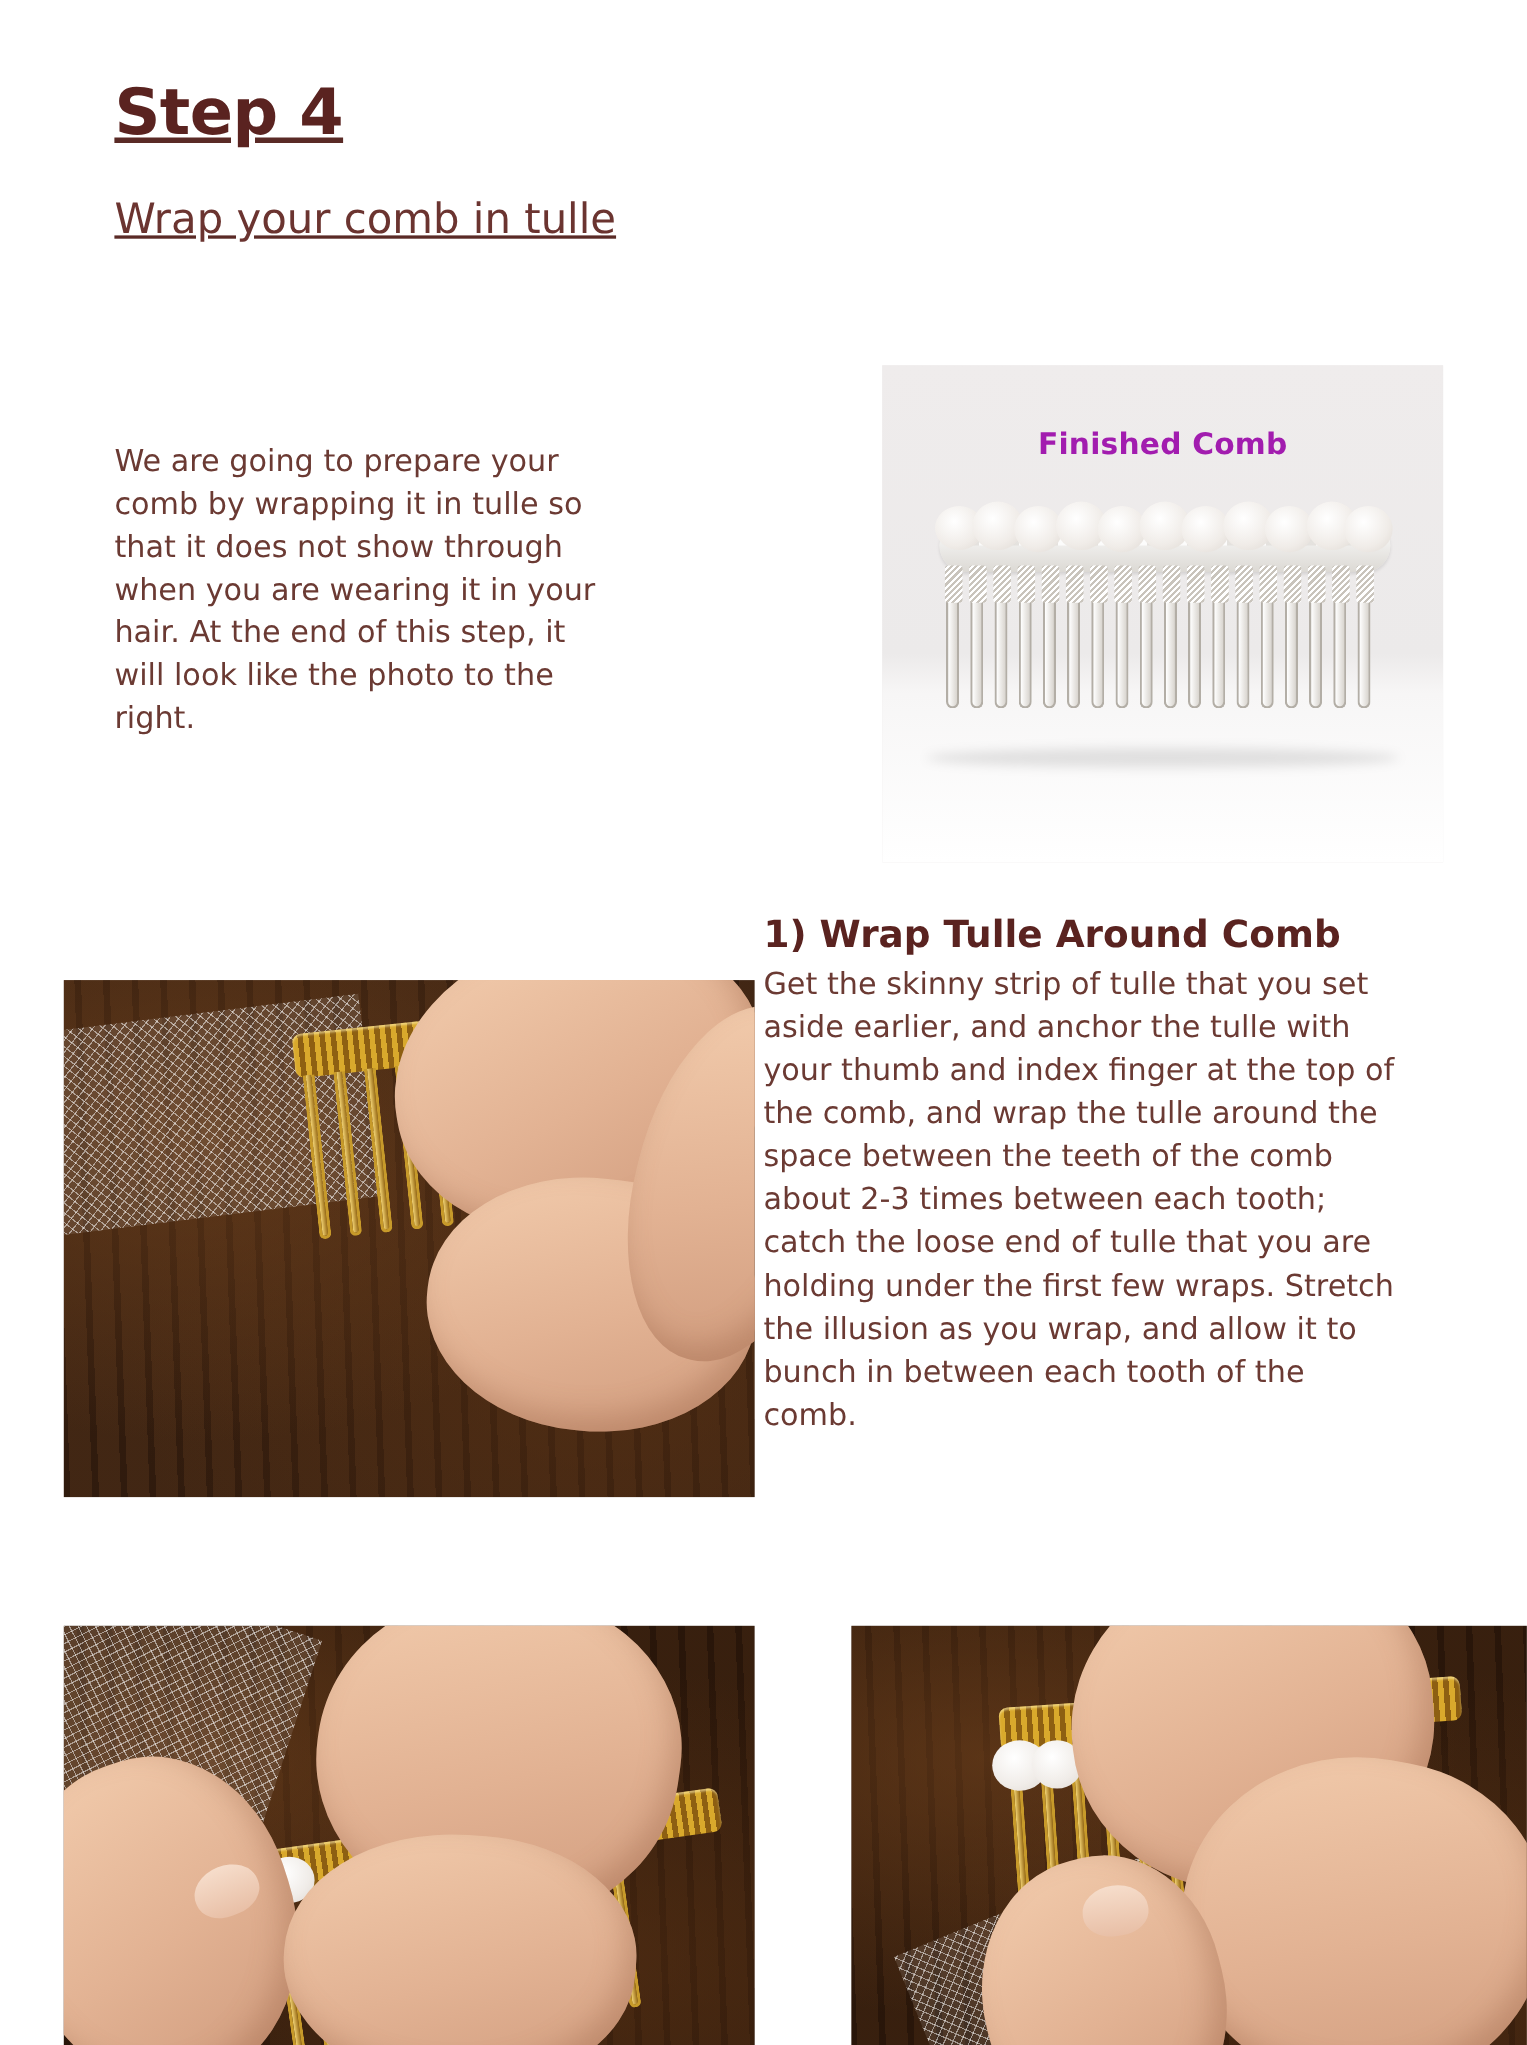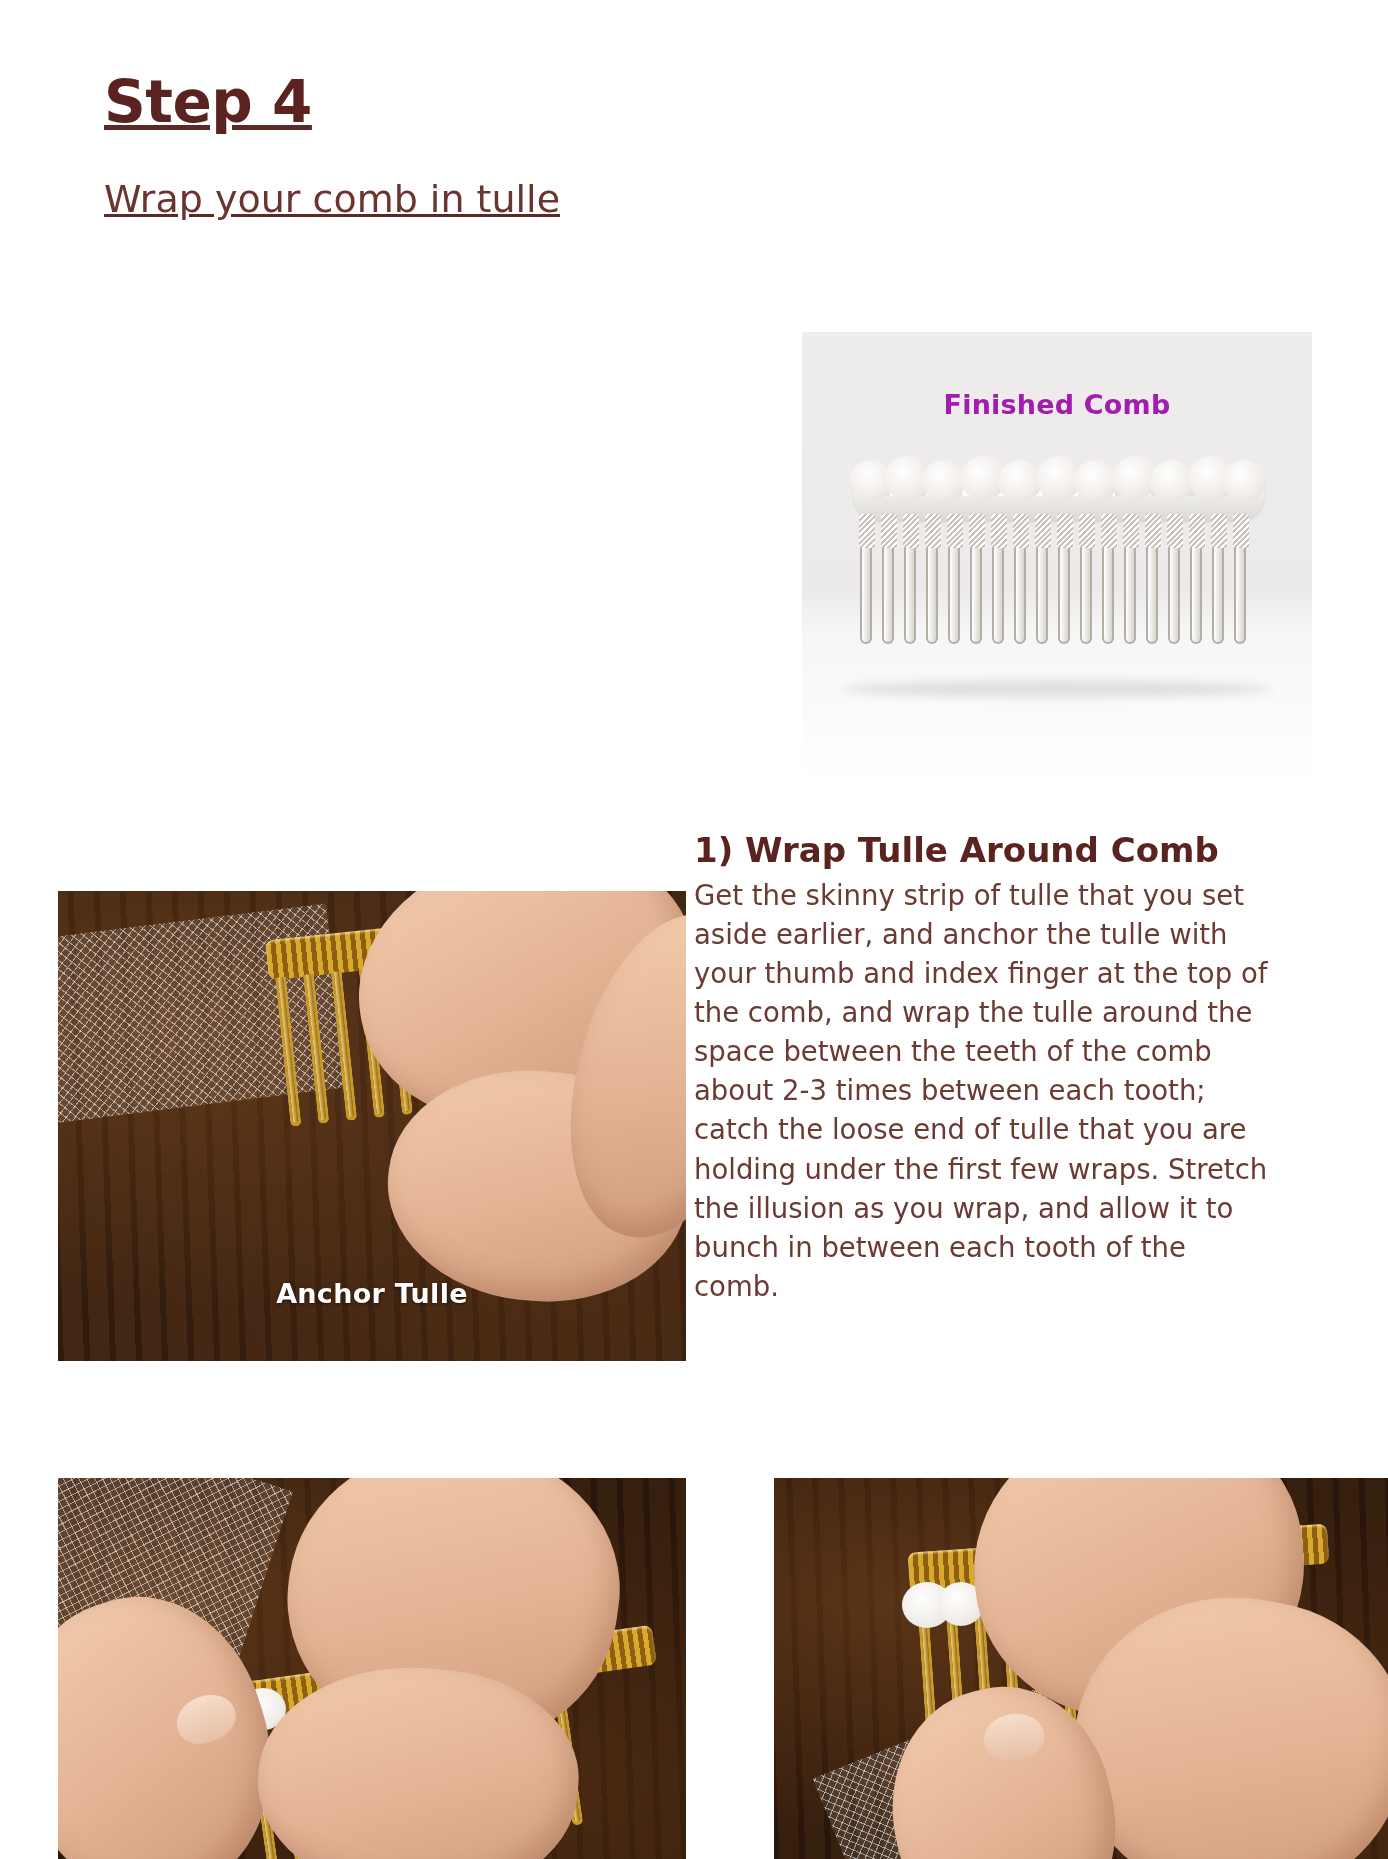--- a/index.html
+++ b/index.html
@@ -309,20 +309,21 @@
 </head>
 <body>
 
 <div class="page">
 
   <div class="header">
     <h1 class="step-title">Step 4</h1>
     <h2 class="step-subtitle">Wrap your comb in tulle</h2>
   </div>
 
+  <p class="intro-text">We are going to prepare your comb by wrapping it in tulle so that it does not show through when you are wearing it in your hair. At the end of this step, it will look like the photo to the right.</p>
 
   <figure class="finished-figure">
     <div class="comb-stage">
       <div class="comb-wrap">
         <div class="comb-spine"></div>
         <div class="tooth" style="left:10px">
             <div class="twist"></div>
           </div>
         <div class="tooth" style="left:32px">
             <div class="twist"></div>
@@ -409,21 +410,20 @@
       <div class="gold-tooth" style="left:230px"></div>
       <div class="gold-tooth" style="left:258px"></div>
       <div class="gold-tooth" style="left:286px"></div>
       <div class="gold-tooth" style="left:314px"></div>
       <div class="gold-tooth" style="left:342px"></div>
       <div class="gold-tooth" style="left:370px"></div>
     </div>
     <div class="hand h1"></div>
     <div class="hand h2"></div>
     <div class="hand h3"></div>
-    <figcaption class="anchor-caption">Anchor Tulle</figcaption>
   </figure>
 
   <section class="instruction">
     <h3>1) Wrap Tulle Around Comb</h3>
     <p>Get the skinny strip of tulle that you set aside earlier, and anchor the tulle with your thumb and index finger at the top of the comb, and wrap the tulle around the space between the teeth of the comb about 2-3 times between each tooth; catch the loose end of tulle that you are holding under the first few wraps. Stretch the illusion as you wrap, and allow it to bunch in between each tooth of the comb.</p>
   </section>
 
   <figure class="bottom-left">
     <div class="wood"></div>
     <div class="bl-comb">

